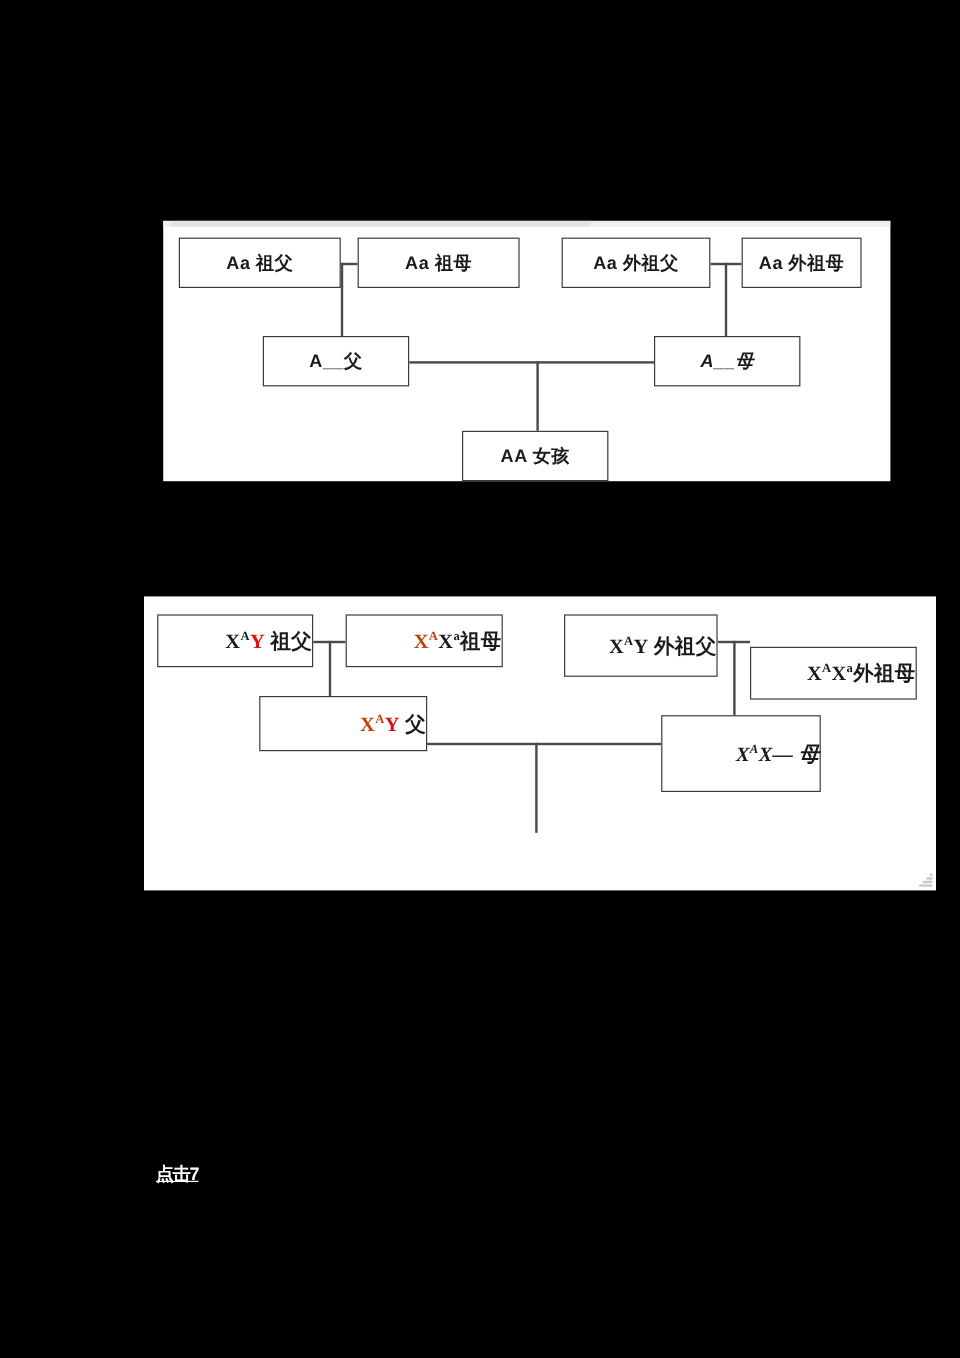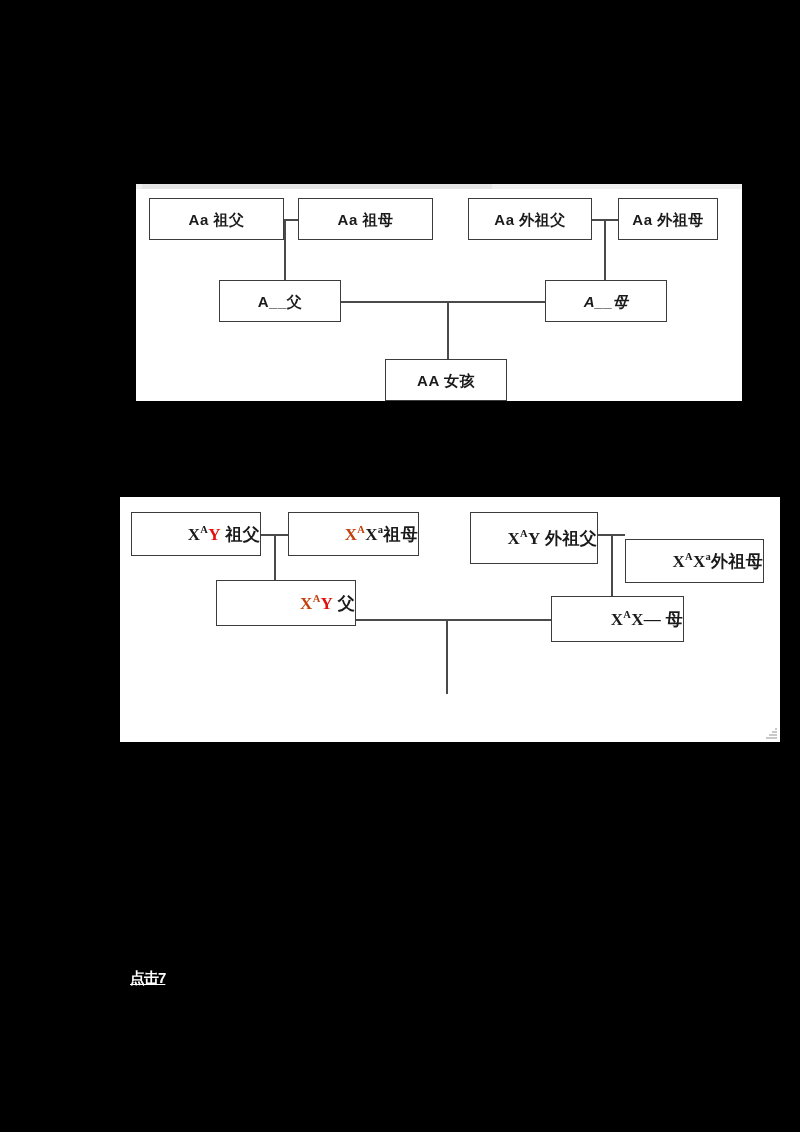--- a/index.html
+++ b/index.html
@@ -169,21 +169,21 @@
   </div>
 
   <div class="node" style="left:505px;top:15px;width:139px;height:44px;margin-top:27px;">
     <span class="txt blk">X<sup>A</sup>X<sup>a</sup>外祖母</span>
   </div>
 
   <div class="node" style="left:96px;top:83px;width:140px;height:46px;">
     <span class="txt"><span class="blue">X<sup>A</sup></span><span class="red">Y</span><span class="blk">&nbsp;父</span></span>
   </div>
 
-  <div class="node" style="left:431px;top:99px;width:133px;height:46px;">
+  <div class="node" style="left:431px;top:99px;width:133px;height:64px;font-style:italic;">
     <span class="txt blk">X<sup>A</sup>X—&nbsp;母</span>
   </div>
 
 
   <div class="resize-grip">
     <i style="right:0;bottom:0;width:11px;height:1.6px;"></i>
     <i style="right:0;bottom:3px;width:8px;height:1.6px;"></i>
     <i style="right:0;bottom:6px;width:5px;height:1.6px;"></i>
     <i style="right:0;bottom:9px;width:2px;height:1.6px;"></i>
   </div>

